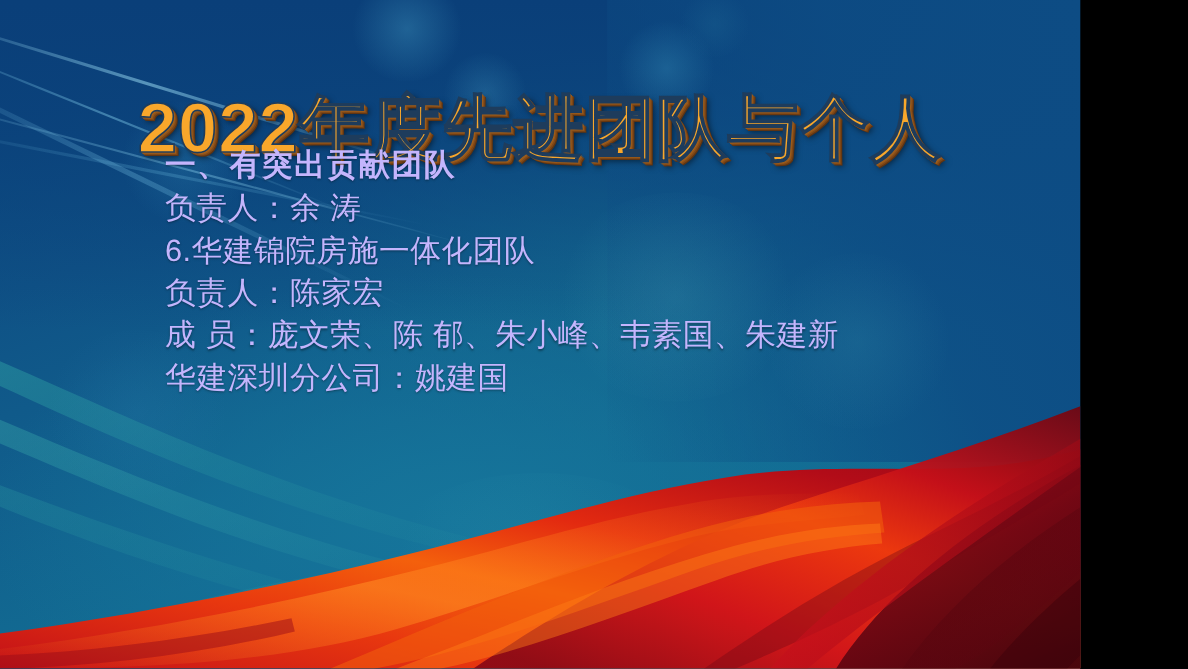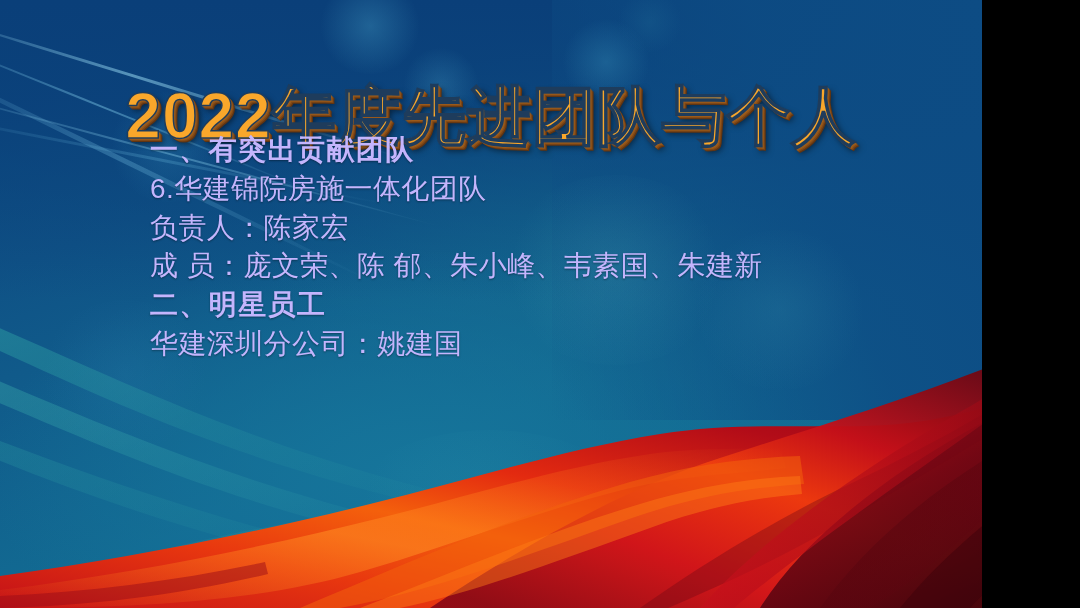--- a/index.html
+++ b/index.html
@@ -262,20 +262,20 @@
              L1080,44 C1046,70 1008,98 966,128 C870,196 786,256 734,300 Z" fill="url(#silkEdge)" opacity="0.85"></path>
 
     <path d="M0,300 L0,288 C90,284 180,272 265,254 L268,266
              C184,286 92,298 0,300 Z" fill="#9c0b17" opacity="0.5"></path>
   </svg>
 
   <h1 class="title">2022年度先进团队与个人</h1>
 
   <div class="content">
     <div class="line bold">一、有突出贡献团队</div>
+    <div class="line">负责人：余 涛</div>
     <div class="line">6.华建锦院房施一体化团队</div>
     <div class="line">负责人：陈家宏</div>
     <div class="line">成 员：庞文荣、陈 郁、朱小峰、韦素国、朱建新</div>
-    <div class="line bold">二、明星员工</div>
     <div class="line">华建深圳分公司：姚建国</div>
   </div>
 
 </div>
 
 </body></html>

